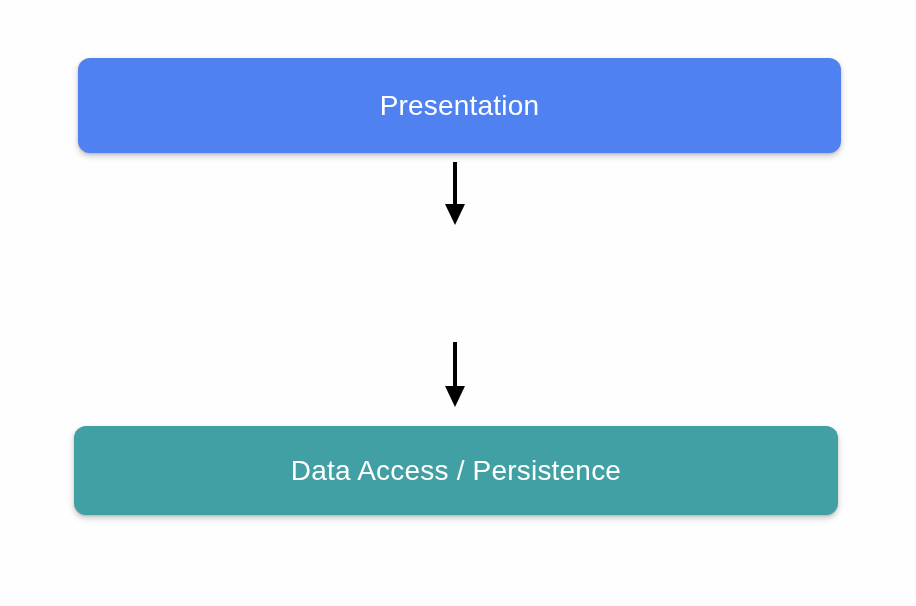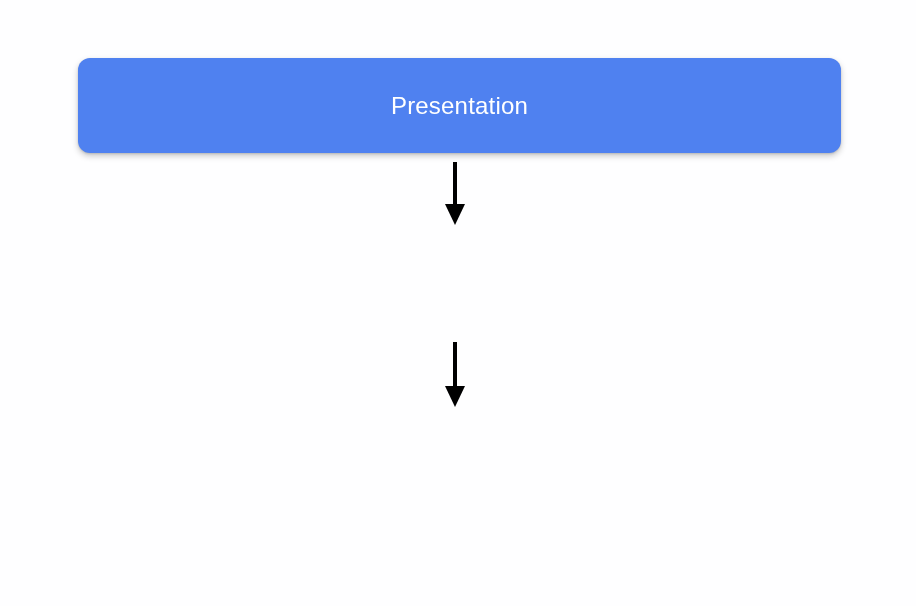--- a/index.html
+++ b/index.html
@@ -29,21 +29,21 @@
     justify-content: center;
     border-radius: 12px;
     box-shadow: 0 3px 6px rgba(0, 0, 0, 0.22),
                 0 1px 2px rgba(0, 0, 0, 0.12);
     box-sizing: border-box;
   }
 
   .layer-label {
     color: #ffffff;
     font-family: "Liberation Sans", sans-serif;
-    font-size: 24px;
+    font-size: 28px;
     font-weight: 400;
     letter-spacing: 0.2px;
     line-height: 1;
     white-space: nowrap;
     text-align: center;
   }
 
   
   #box-presentation {
     left: 78px;
@@ -101,14 +101,17 @@
   </div>
 
 
   <div class="connector-arrow" id="arrow-business-to-data">
     <svg width="48" height="70" viewBox="0 0 48 70">
       <line x1="24" y1="2" x2="24" y2="48" stroke="#000000" stroke-width="4"></line>
       <polygon points="24,67 14,46 34,46" fill="#000000"></polygon>
     </svg>
   </div>
 
+  <div class="layer-box" id="box-data-access" style="background: rgb(65, 160, 163);">
+    <span class="layer-label" style="color: rgb(255, 255, 255);">Data Access / Persistence</span>
+  </div>
 
 </div>
 
 </body></html>

